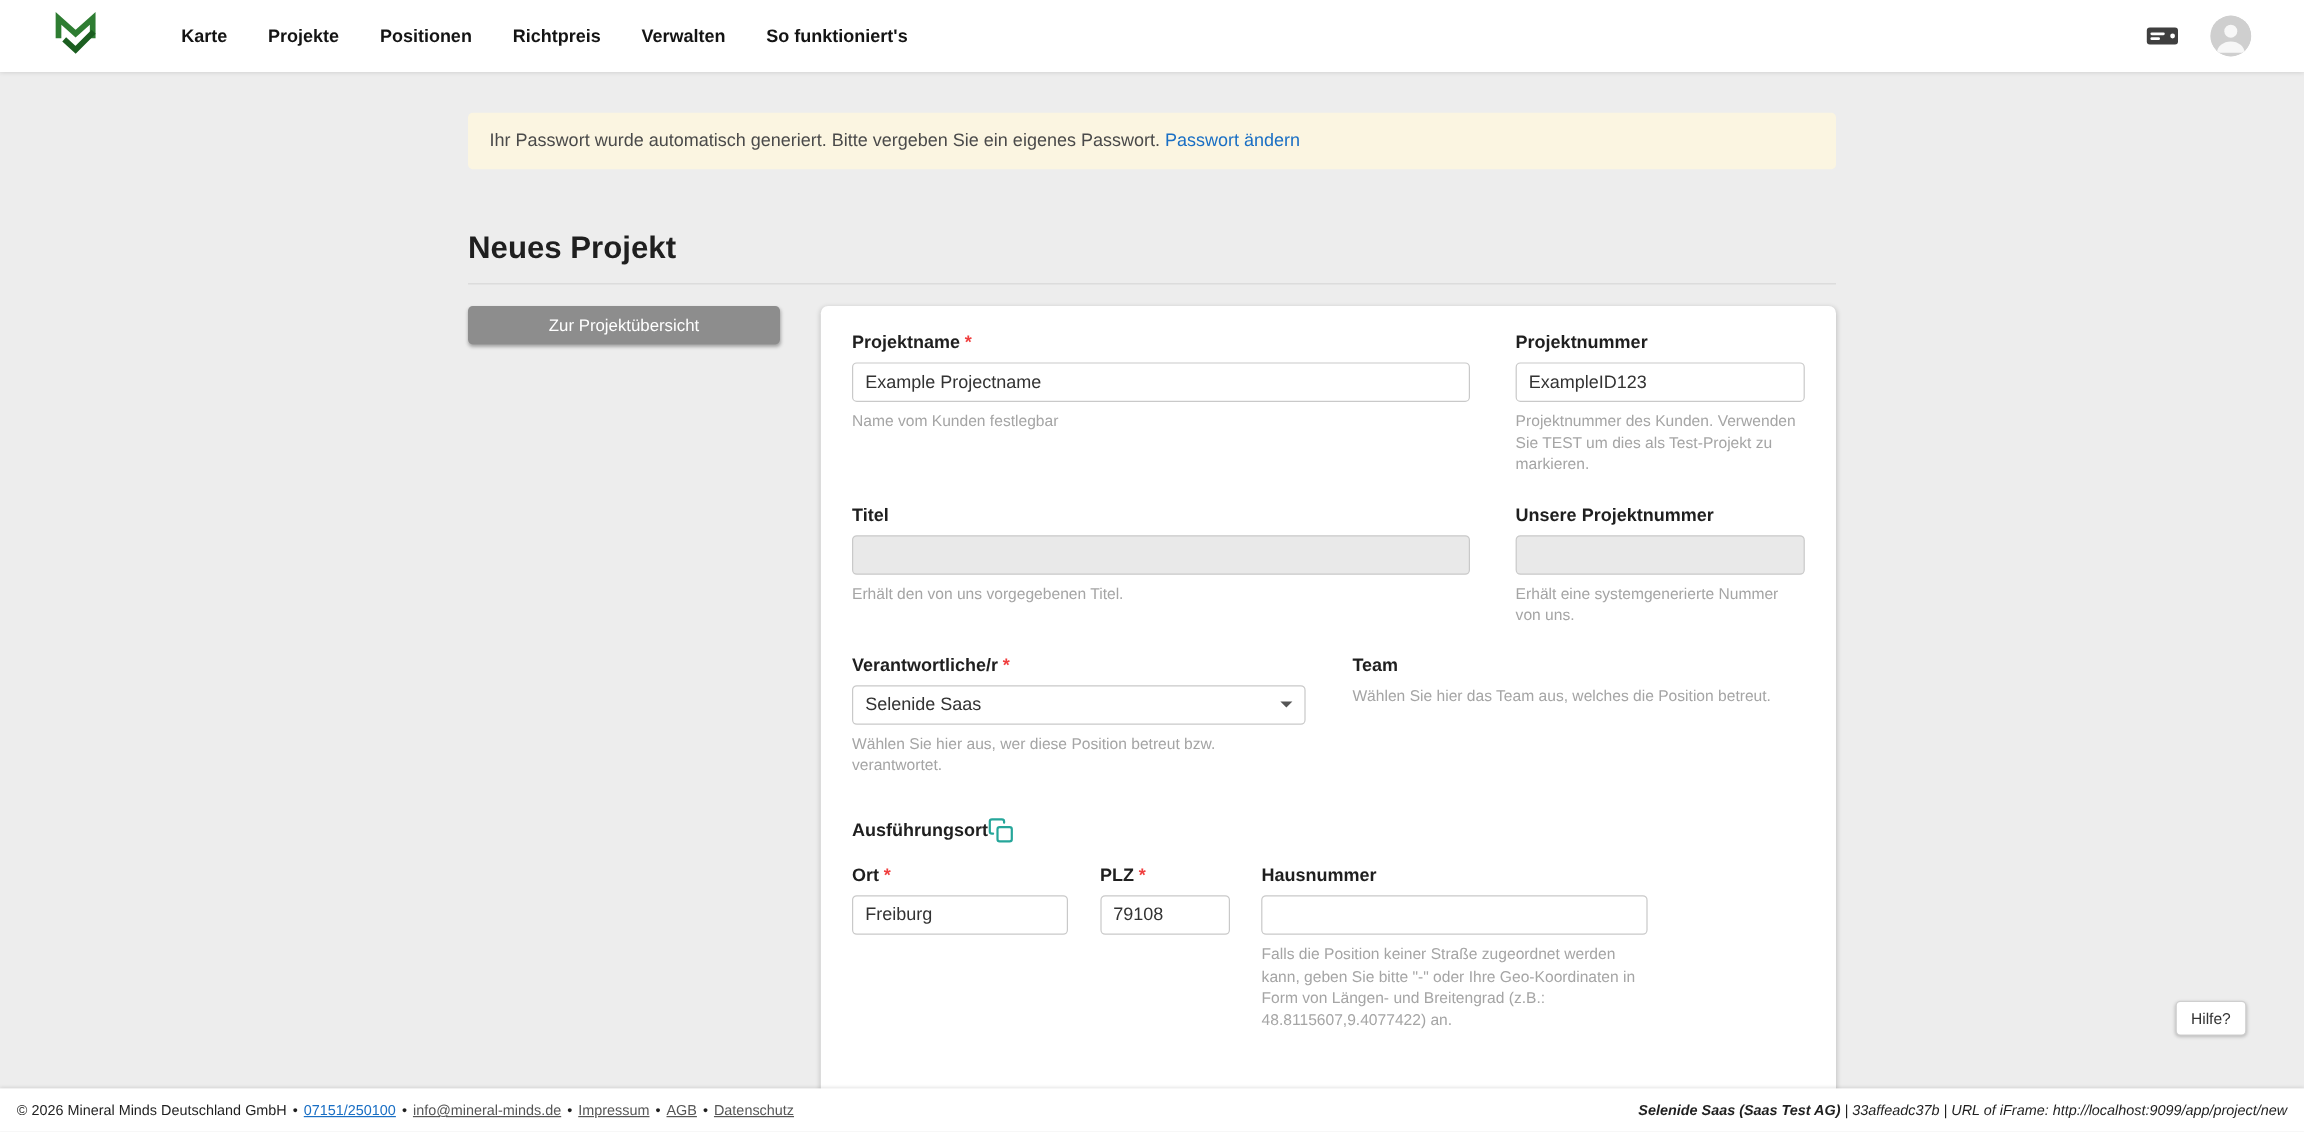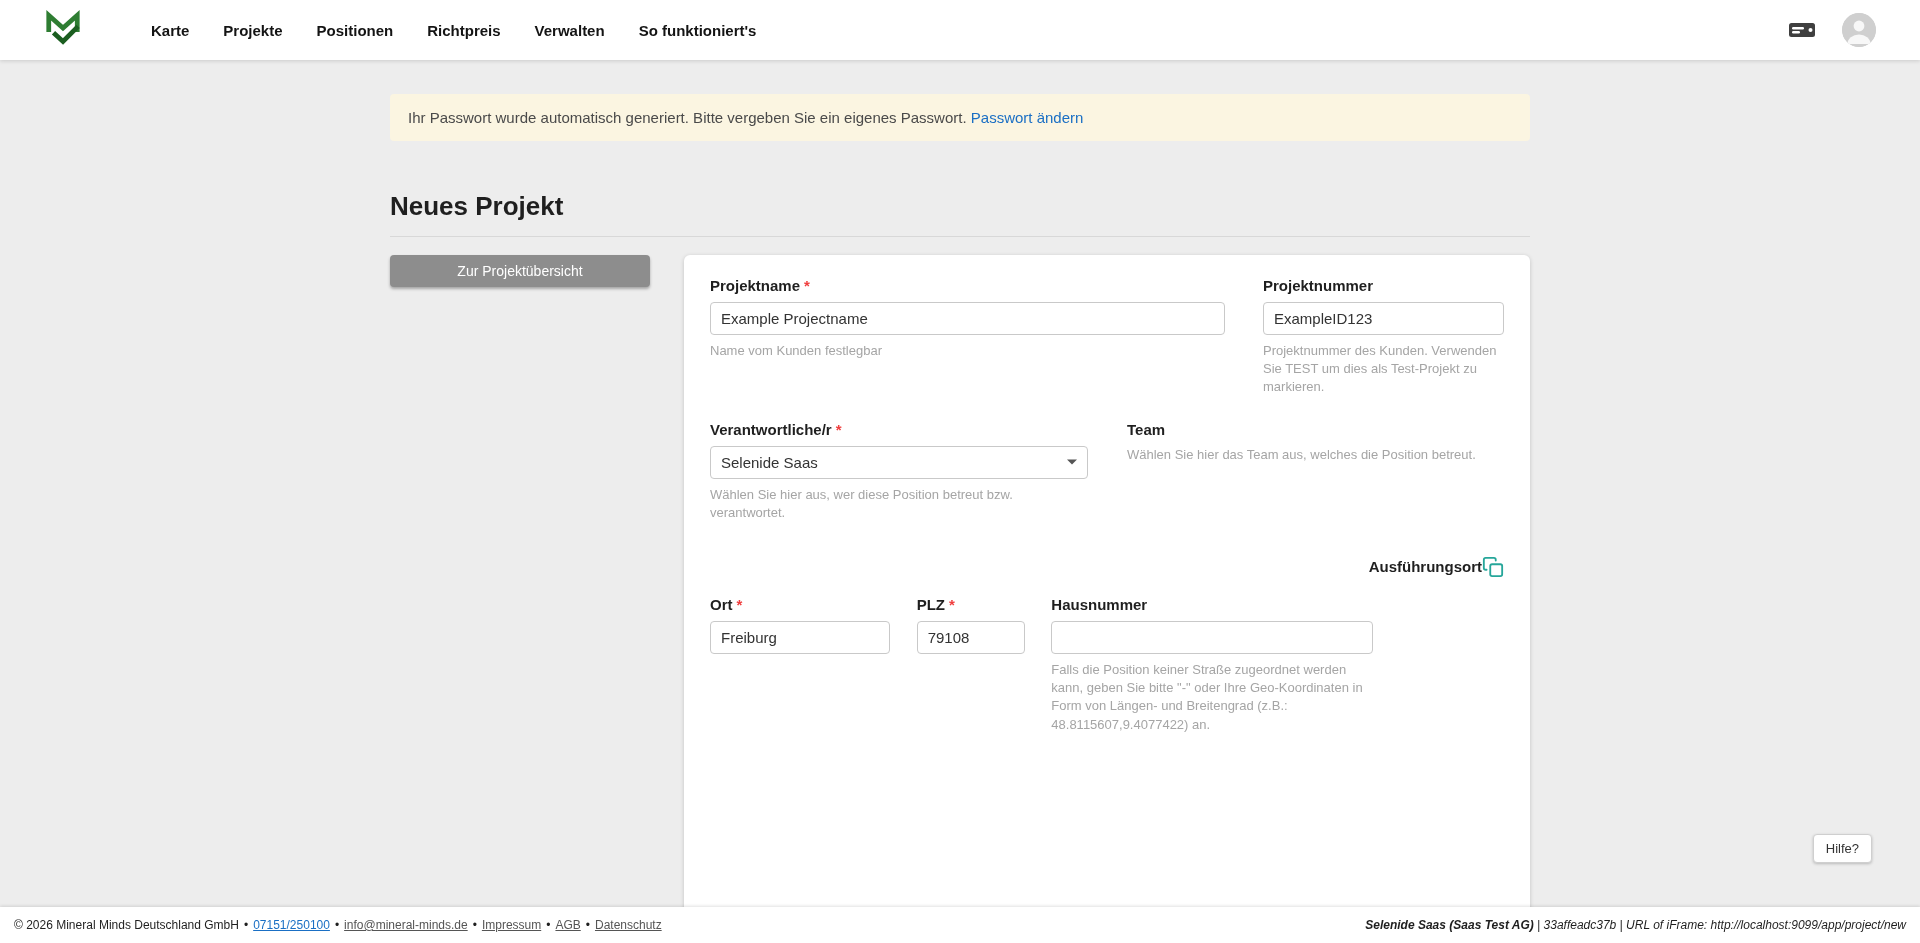--- a/index.html
+++ b/index.html
@@ -86,21 +86,21 @@
     display: flex; align-items: center; padding: 0 26px 0 10px; cursor: pointer;
   }
   .caret {
     position: absolute; right: 10px; top: 50%; transform: translateY(-50%);
     width: 0; height: 0;
     border-left: 5px solid transparent; border-right: 5px solid transparent;
     border-top: 5px solid #555;
   }
 
   .section-row {
-    display: flex; justify-content: flex-end; align-items: center;
+    display: flex; justify-content: flex-start; align-items: center;
     margin: 10px 0 18px;
   }
   .section-title { font-size: 15px; font-weight: 700; color: #1f1f1f; }
   .copy-btn { background: none; border: none; cursor: pointer; padding: 0; display: flex; }
 
   .input-wrap { position: relative; }
   .spinner {
     position: absolute; right: 9px; top: 50%; transform: translateY(-50%);
     width: 13px; height: 13px; border-radius: 50%;
     border: 2px dashed #9a9a9a;
@@ -193,20 +193,32 @@
             <input class="tinput" type="text" value="Example Projectname" style="">
             <div class="helper">Name vom Kunden festlegbar</div>
           </div>
           <div class="field">
             <label>Projektnummer</label>
             <input class="tinput" type="text" value="ExampleID123" style="">
             <div class="helper">Projektnummer des Kunden. Verwenden Sie TEST um dies als Test-Projekt zu markieren.</div>
           </div>
         </div>
 
+        <div class="grid-2">
+          <div class="field">
+            <label>Titel</label>
+            <input class="tinput" type="text" disabled="" value="" style="">
+            <div class="helper">Erhält den von uns vorgegebenen Titel.</div>
+          </div>
+          <div class="field">
+            <label>Unsere Projektnummer</label>
+            <input class="tinput" type="text" disabled="" value="" style="">
+            <div class="helper">Erhält eine systemgenerierte Nummer von uns.</div>
+          </div>
+        </div>
 
 
         <div class="grid-sel">
           <div class="field">
             <label><span>Verantwortliche/r</span><span class="req">*</span></label>
             <div class="selectbox">
               <span>Selenide Saas</span>
               <span class="caret"></span>
             </div>
             <div class="helper">Wählen Sie hier aus, wer diese Position betreut bzw. verantwortet.</div>

